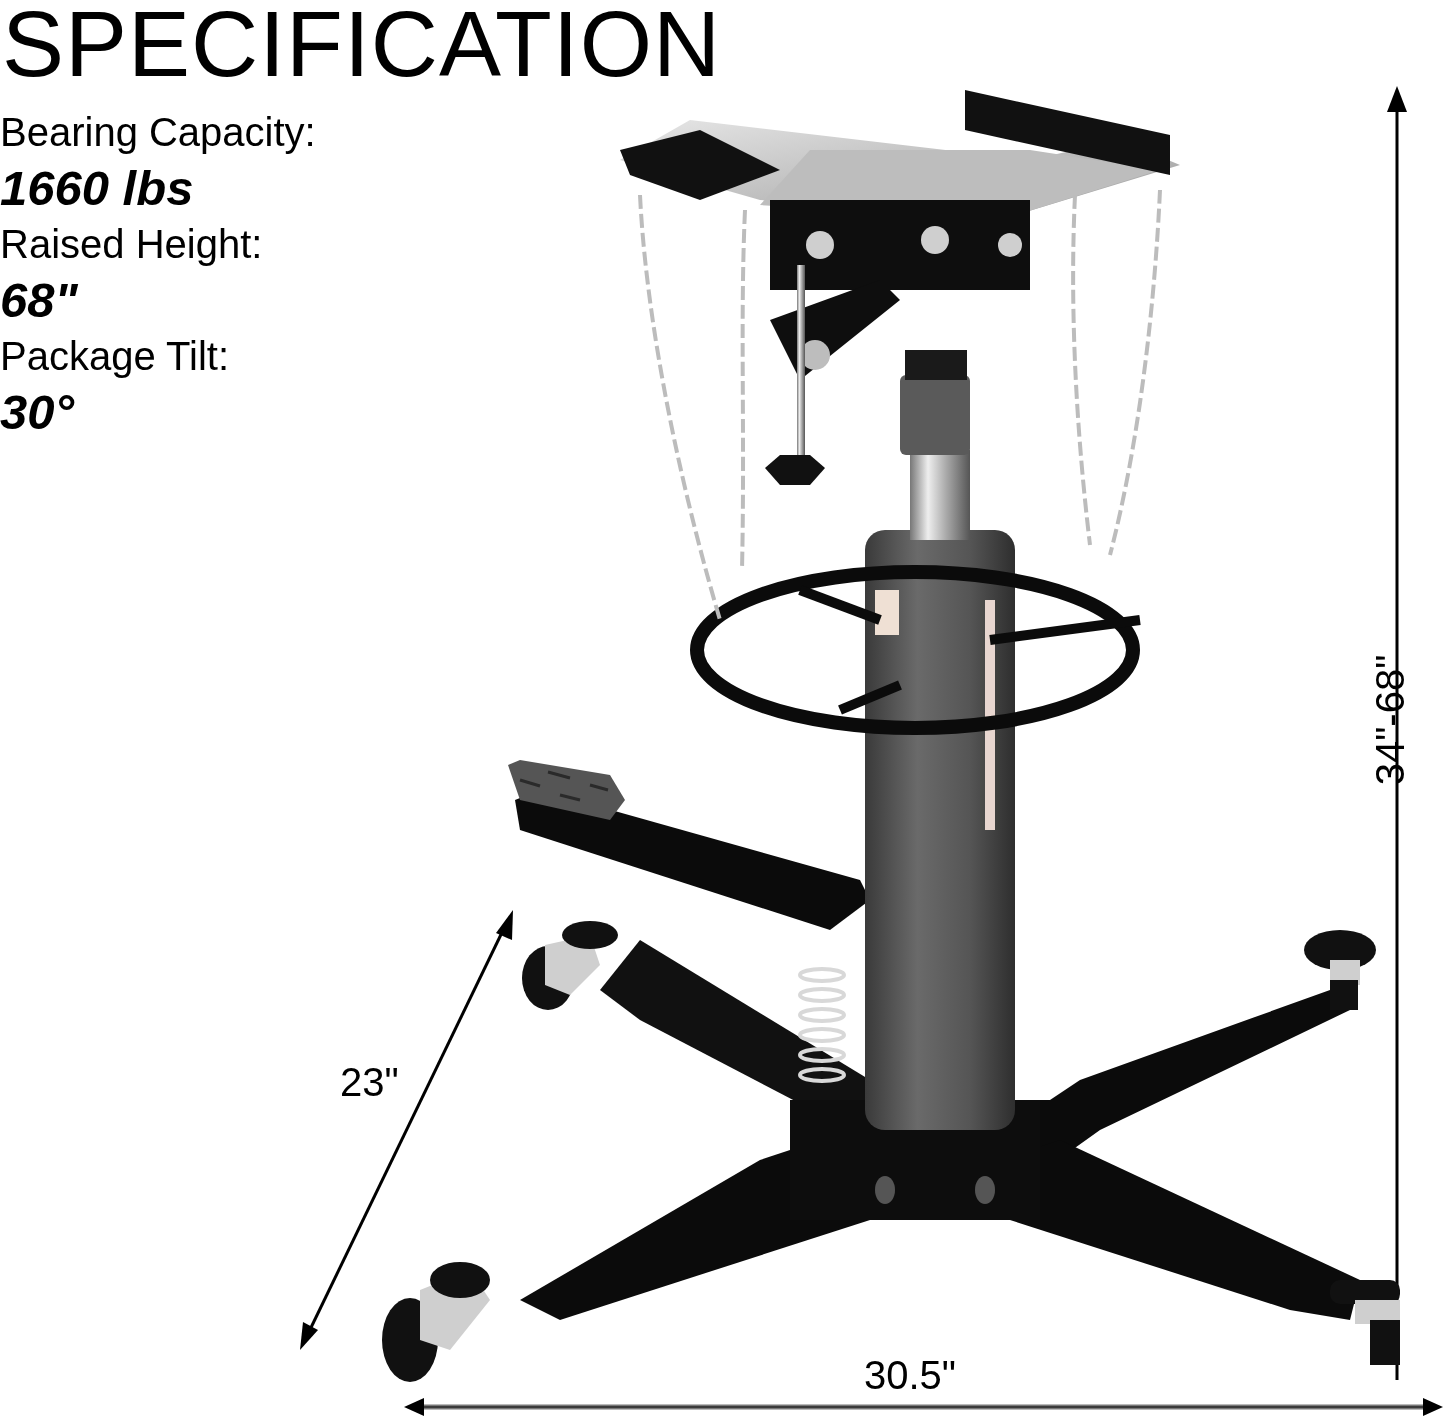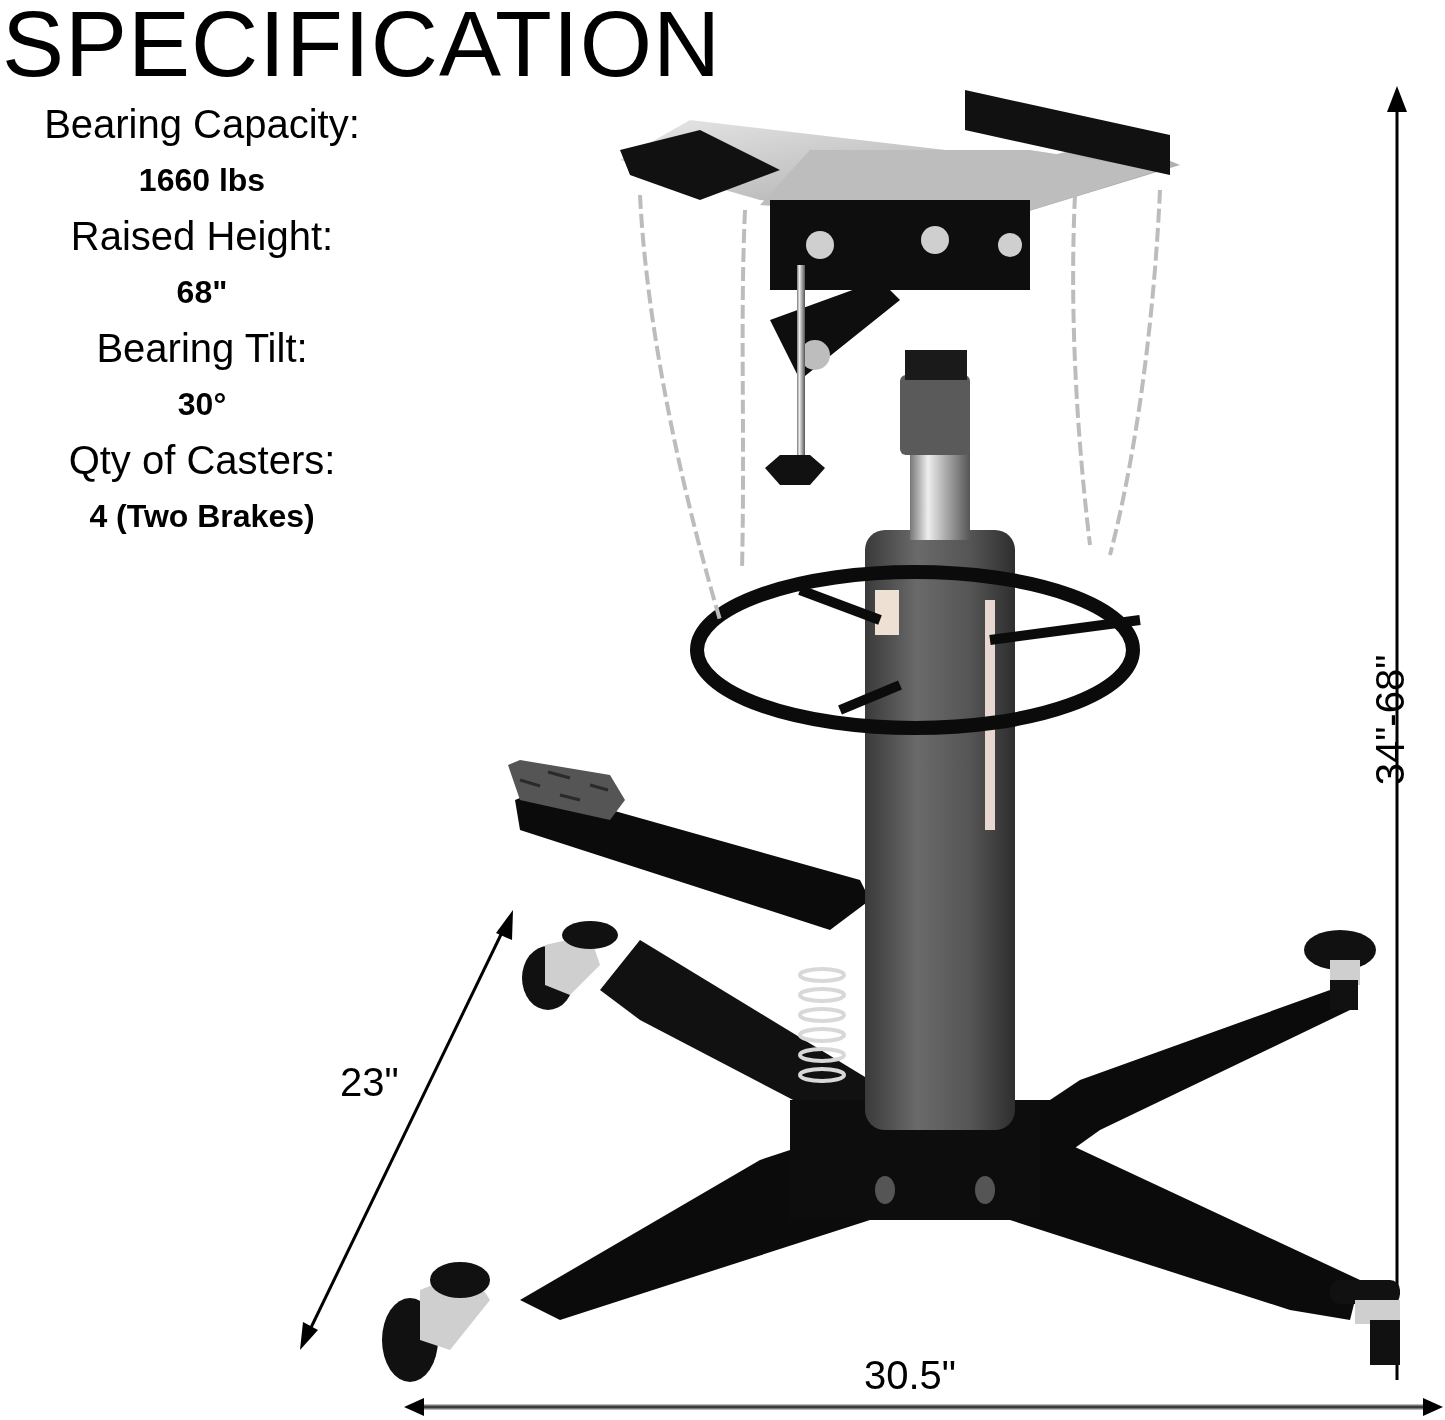--- a/index.html
+++ b/index.html
@@ -21,35 +21,36 @@
       top: -6px;
       font-size: 93px;
       font-weight: normal;
       letter-spacing: 1px;
       line-height: 100px;
       white-space: nowrap;
     }
     .specs {
       position: absolute;
       left: 0;
-      top: 96px;
+      top: 104px;
       width: 404px;
-      text-align: center;
+      text-align: left;
     }
     .spec-label {
       font-size: 40px;
       line-height: 56px;
       font-weight: normal;
       white-space: nowrap;
     }
     .spec-value {
-      font-size: 32px;
+      font-size: 49px;
       line-height: 56px;
       font-weight: bold;
       white-space: nowrap;
+      font-style: italic;
     }
     .product {
       position: absolute;
       left: 0;
       top: 0;
       width: 1445px;
       height: 1420px;
     }
     .dim-label {
       position: absolute;
@@ -82,26 +83,22 @@
 <div class="specs">
   <div>
     <div class="spec-label">Bearing Capacity:</div>
     <div class="spec-value">1660 lbs</div>
   </div>
   <div>
     <div class="spec-label">Raised Height:</div>
     <div class="spec-value">68"</div>
   </div>
   <div>
-    <div class="spec-label">Bearing Tilt:</div>
+    <div class="spec-label">Package Tilt:</div>
     <div class="spec-value">30°</div>
-  </div>
-  <div>
-    <div class="spec-label">Qty of Casters:</div>
-    <div class="spec-value">4 (Two Brakes)</div>
   </div>
 </div>
 
 <svg class="product" viewBox="0 0 1445 1420" xmlns="http://www.w3.org/2000/svg">
   <defs>
     <linearGradient id="cyl" x1="0" x2="1" y1="0" y2="0">
       <stop offset="0" stop-color="#3a3a3a"></stop>
       <stop offset="0.35" stop-color="#6a6a6a"></stop>
       <stop offset="0.7" stop-color="#555555"></stop>
       <stop offset="1" stop-color="#2e2e2e"></stop>

